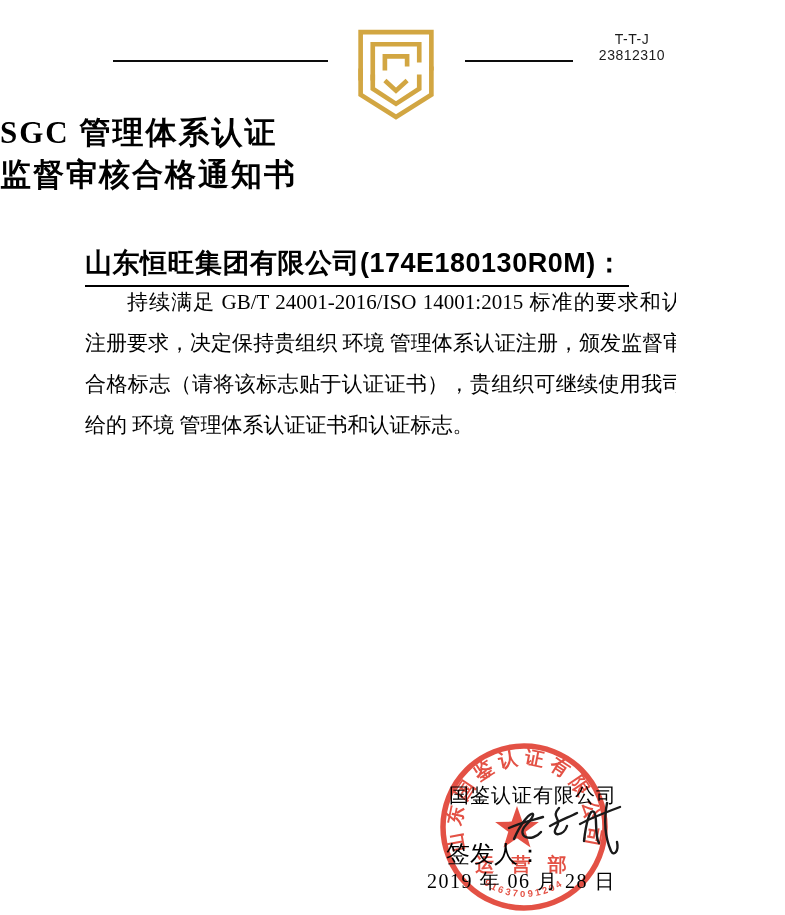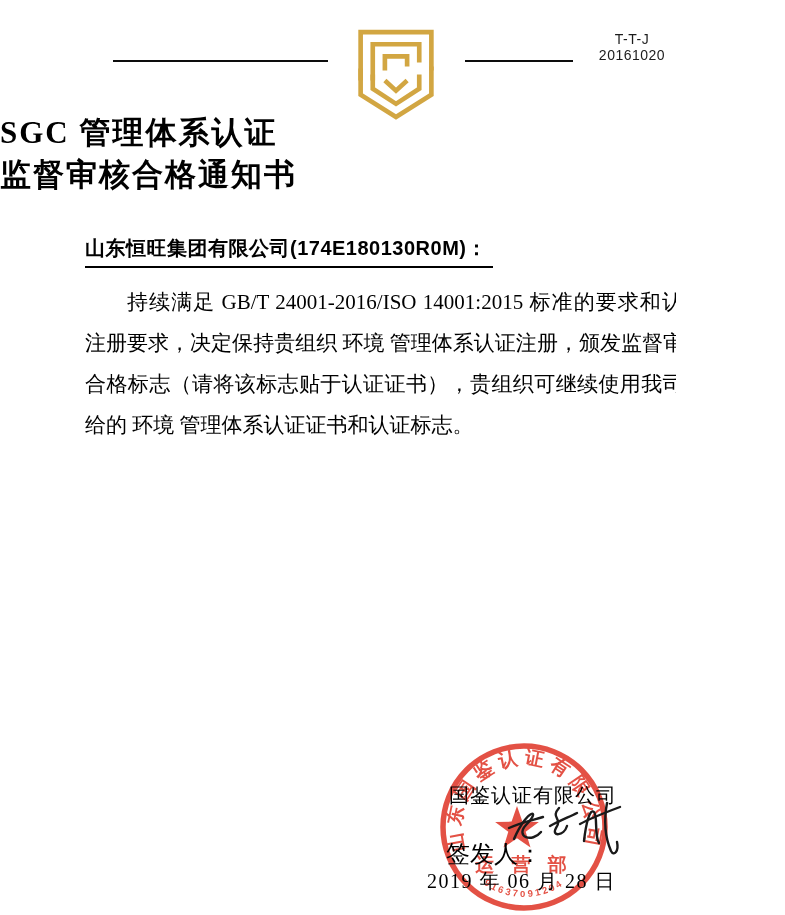--- a/index.html
+++ b/index.html
@@ -20,23 +20,23 @@
   .rule-right { left: 465px; top: 60px; width: 108px; }
 
   .logo { position: absolute; left: 352px; top: 24px; width: 88px; height: 96px; }
 
   .title { position: absolute; left: 0; width: 785px; text-align: left;
            font-weight: 700; font-size: 31px; letter-spacing: 2px; }
   .title-1 { top: 112px; }
   .title-2 { top: 154px; }
 
   .addressee {
-    position: absolute; left: 85px; top: 235px;
+    position: absolute; left: 85px; top: 245px;
     font-family: "Liberation Sans", "DejaVu Sans", sans-serif;
-    font-weight: 700; font-size: 20px; letter-spacing: .5px;
+    font-weight: 700; font-size: 27px; letter-spacing: .5px;
     border-bottom: 2px solid #000; padding: 0 6px 4px 0;
   }
 
   .body-text { position: absolute; left: 85px; top: 282px; width: 620px;
                font-size: 21px; line-height: 41px; text-align: justify; }
   .body-text p { margin: 0; text-indent: 2em; }
   .body-text b { font-weight: 400; }
 
   .company { position: absolute; left: 449px; top: 782px; font-size: 20px; letter-spacing: 1px; z-index: 1; }
   .signer  { position: absolute; left: 446px; top: 838px; font-size: 24px; z-index: 1; }
@@ -48,21 +48,21 @@
 
   .signature-svg { position: absolute; left: 506px; top: 797px; width: 120px; height: 66px; z-index: 3; }
 </style>
 </head>
 <body>
 
 <div class="page">
 
   <div class="ref-block">
     <div>T-T-J</div>
-    <div>20161020</div>
+    <div>23812310</div>
   </div>
 
   <div class="rule rule-left"></div>
   <div class="rule rule-right"></div>
 
   <div class="logo">
     <svg viewBox="0 0 86 95" width="88" height="96" fill="none" stroke="#D2A642" stroke-width="4.6">
       <path d="M 8 56 L 8 8 L 78 8 L 78 46"></path>
       <path d="M 20 56 L 20 20 L 66 20 L 66 38"></path>
       <path d="M 32 46 L 32 32 L 54 32 L 54 42"></path>

